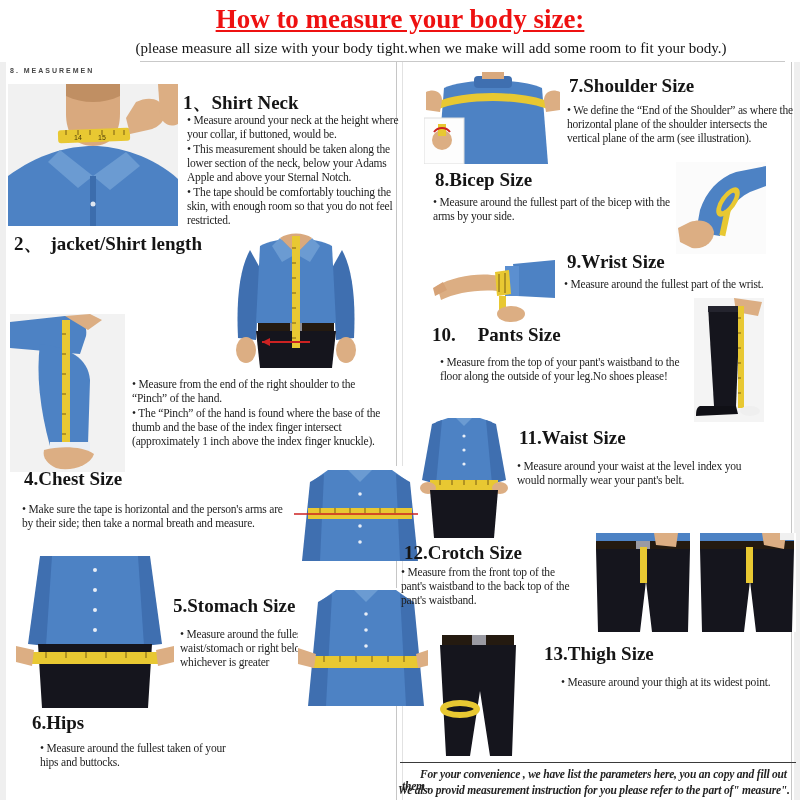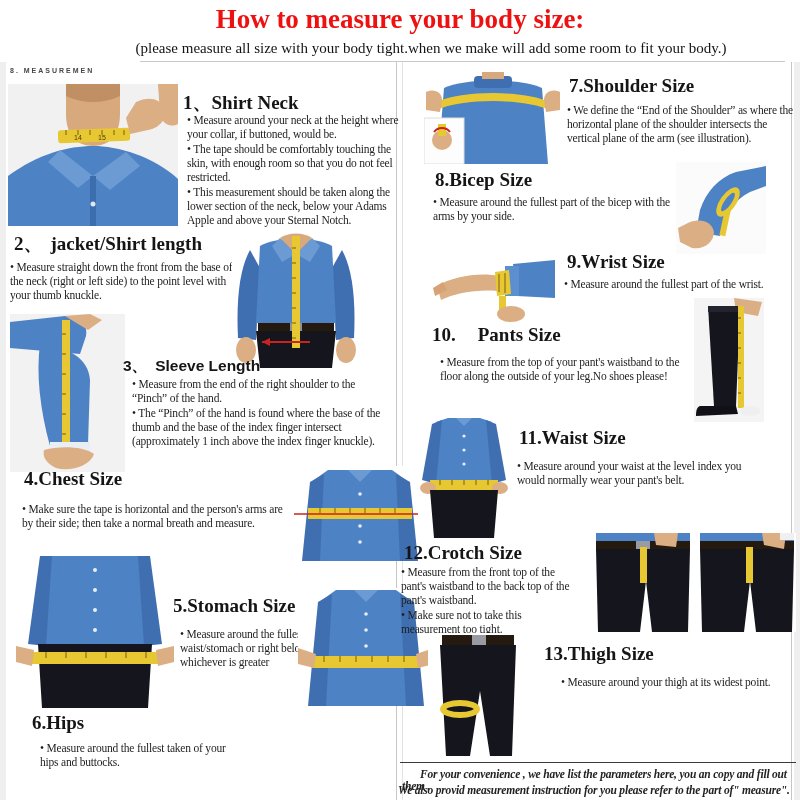--- a/index.html
+++ b/index.html
@@ -1,20 +1,20 @@
 <!DOCTYPE html>
 <html><head>
 <meta charset="utf-8">
 <style>
   html,body{margin:0;padding:0;background:#ffffff;}
   .canvas{position:relative;width:800px;height:800px;background:#ffffff;overflow:hidden;
           font-family:"Liberation Serif","DejaVu Serif",serif;}
   .abs{position:absolute;}
   .page-title{width:800px;text-align:center;font-weight:bold;font-size:27px;color:#ee1111;
-              font-family:"Liberation Serif",serif;}
+              font-family:"Liberation Serif",serif;text-decoration:underline;}
   .page-sub{width:800px;text-align:center;font-size:15px;color:#141414;padding-left:31px;}
   .watermark{font-family:"Liberation Sans",sans-serif;font-size:7px;font-weight:bold;
              letter-spacing:2px;color:#474747;}
   .rule-h{height:1px;background:#c9c9c9;}
   .rule-v{width:1px;background:#c6c6c6;}
   .edge{background:#efefef;}
   .sec-h{font-family:"Liberation Serif",serif;font-weight:bold;font-size:19px;color:#151515;white-space:nowrap;}
   .sec-h.sans{font-family:"Liberation Sans","DejaVu Sans",sans-serif;font-size:15.5px;}
   .g0{margin-left:0}.g4{}.g6{}.g8{margin-left:8px}.g20{margin-left:22px}
   .bullets{font-size:11.5px;line-height:14px;color:#1e1e1e;letter-spacing:-0.2px;}
@@ -63,29 +63,26 @@
       <text x="90" y="56" font-size="7" fill="#4a3a08" font-family="sans-serif">15</text>
       <path d="M128,18 C140,12 152,14 156,24 C160,34 152,44 140,46 L122,50 L118,34 Z" fill="#dcae83"></path>
       <path d="M150,0 L170,0 L170,40 C162,44 154,40 152,30 Z" fill="#dcae83"></path>
     </svg>
   </div>
   <div class="abs sec-h" style="left:183px;top:90px">
     <span>1、</span><span class="g6">Shirt Neck</span>
   </div>
   <div class="abs bullets" style="left:187px;top:113px;width:214px">
     <div class="b">• Measure around your neck at the height where your collar, if  buttoned, would be.</div>
+    <div class="b">• This measurement should be taken along the lower section of the neck, below your Adams Apple and above your Sternal Notch.</div>
     <div class="b">• The tape should be comfortably touching the skin, with enough room so that you do not feel restricted.</div>
-    <div class="b">• This measurement should be taken along the lower section of the neck, below your Adams Apple and above your Sternal Notch.</div>
   </div>
 
   <div class="abs sec-h" style="left:14px;top:231px">
     <span>2、</span><span class="g8">jacket/Shirt length</span>
-  </div>
-  <div class="abs bullets" style="left:10px;top:260px;width:226px">
-    <div class="b">• Measure straight down the front from the base of the neck (right or left side) to the point level with your thumb knuckle.</div>
   </div>
   <div class="photo" style="left:232px;top:228px;width:128px;height:140px">
     <svg viewBox="0 0 128 140">
       <rect width="128" height="140" fill="#ffffff"></rect>
       <path d="M18,22 C8,40 4,70 6,110 L24,112 L28,40 Z" fill="#3f6fb0"></path>
       <path d="M110,22 C120,40 124,70 122,110 L104,112 L100,40 Z" fill="#3f6fb0"></path>
       <path d="M28,18 C45,8 83,8 100,18 L104,95 L24,95 Z" fill="#4d82c4"></path>
       <path d="M48,10 L64,26 L50,34 L40,18 Z" fill="#6b9bd2"></path>
       <path d="M80,10 L64,26 L78,34 L88,18 Z" fill="#6b9bd2"></path>
       <path d="M48,10 C56,4 72,4 80,10 L64,26 Z" fill="#d9a97e"></path>
@@ -124,23 +121,20 @@
           <line x1="52" y1="40" x2="56" y2="40"></line>
         <line x1="52" y1="60" x2="56" y2="60"></line>
           <line x1="52" y1="80" x2="56" y2="80"></line>
         <line x1="52" y1="100" x2="56" y2="100"></line>
           <line x1="52" y1="120" x2="56" y2="120"></line>
       </g>
       <rect x="40" y="128" width="40" height="10" fill="#e9eef5"></rect>
       <path d="M34,136 C50,132 72,132 84,140 C80,152 60,158 46,154 C38,150 32,144 34,136 Z" fill="#dcae83"></path>
     </svg>
   </div>
-  <div class="abs sec-h sans" style="left:123px;top:356px">
-    <span>3、</span><span class="g8">Sleeve Length</span>
-  </div>
   <div class="abs bullets" style="left:132px;top:377px;width:256px">
     <div class="b">• Measure from the end of the right shoulder to the “Pinch” of the hand.</div>
     <div class="b">• The “Pinch” of the hand is found where the base of the thumb and the base of the index finger intersect (approximately 1 inch above the index finger knuckle).</div>
   </div>
 
   <div class="abs sec-h" style="left:24px;top:468px">
     <span>4.</span><span class="g0">Chest Size</span>
   </div>
   <div class="abs bullets" style="left:22px;top:502px;width:270px">
     <div class="b">• Make sure the tape is horizontal and the person's arms are by their side; then take a normal breath and measure.</div>
@@ -346,21 +340,20 @@
   </div>
   <div class="abs bullets" style="left:517px;top:459px;width:252px">
     <div class="b">• Measure around your waist at the level index you would normally wear your pant's belt.</div>
   </div>
 
   <div class="abs sec-h" style="left:404px;top:542px">
     <span>12.</span><span class="g0">Crotch Size</span>
   </div>
   <div class="abs bullets" style="left:401px;top:565px;width:176px">
     <div class="b">• Measure from the front top of the pant's waistband to the back top of the pant's waistband.</div>
-    <div class="b">• Make sure not to take this measurement too tight.</div>
   </div>
   <div class="photo" style="left:594px;top:533px;width:202px;height:99px">
     <svg viewBox="0 0 202 99">
       <rect width="202" height="99" fill="#ffffff"></rect>
       <rect x="2" y="0" width="94" height="10" fill="#4d82c4"></rect>
       <rect x="2" y="8" width="94" height="8" fill="#241a10"></rect>
       <rect x="42" y="8" width="14" height="8" fill="#9a9aa2"></rect>
       <path d="M2,16 L96,16 L94,99 L58,99 L52,48 L46,99 L4,99 Z" fill="#15151d"></path>
       <rect x="46" y="14" width="7" height="36" fill="#e8c832"></rect>
       <path d="M60,0 L84,0 L82,14 L62,12 Z" fill="#dcae83"></path>

